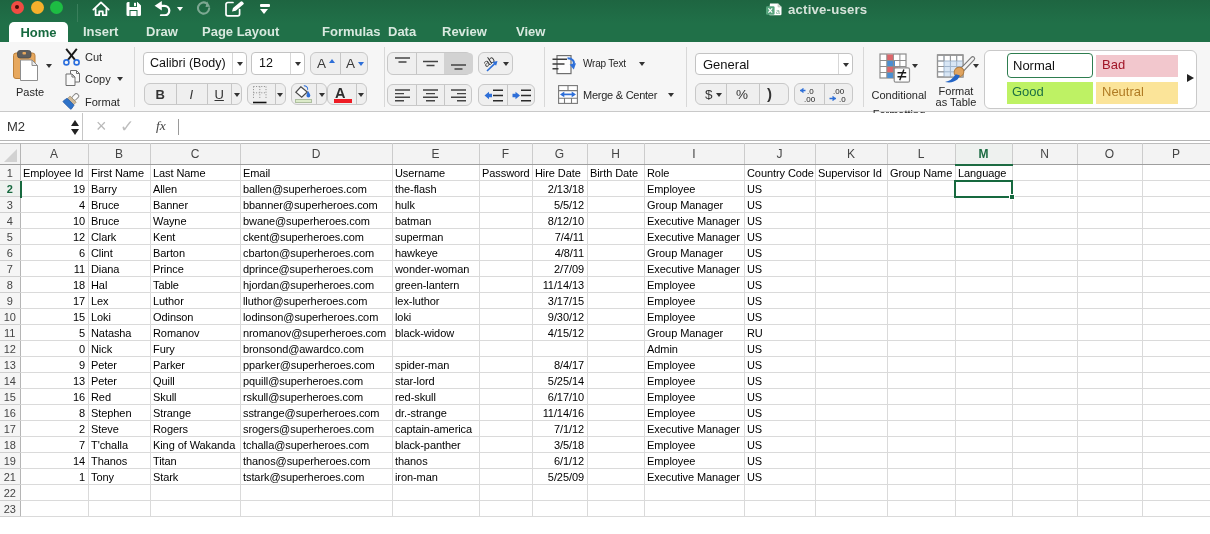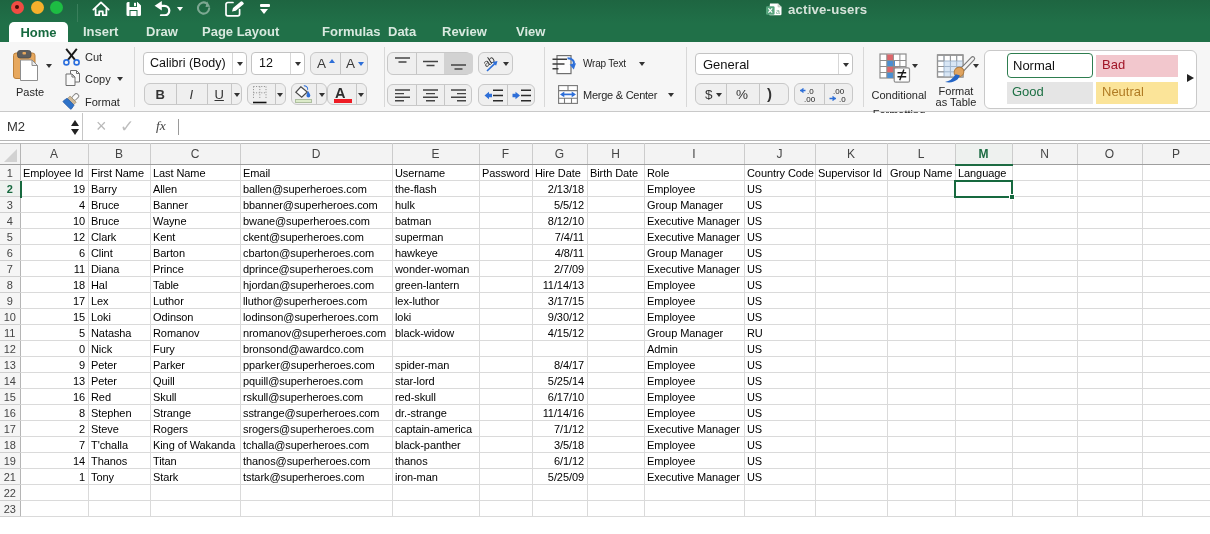--- a/index.html
+++ b/index.html
@@ -311,21 +311,21 @@
 <div class="abs caret" style="left:973px; top:64px;"></div>
 <div class="abs rlabel" style="left:917px; top:86px; width:78px; text-align:center; line-height:10.5px;">Format<br>as Table</div>
 
 <div class="abs" style="left:984px; top:50px; width:213px; height:59px; background:#fff; border:1px solid #c9c9c9; border-radius:6px;"></div>
 <div class="abs" style="left:1007px; top:53px; width:86px; height:25px; background:#fff; border:1.5px solid #2e7d4f; border-radius:4px;">
   <div class="abs" style="left:5px; top:3.5px; font-size:13px; color:#111;">Normal</div>
 </div>
 <div class="abs" style="left:1096px; top:55px; width:82px; height:21.5px; background:#f2c7cd;padding-left:30px;">
   <div class="abs" style="left:6px; top:2px; font-size:13px; color:#a11527;">Bad</div>
 </div>
-<div class="abs" style="left:1007px; top:82px; width:86px; height:21.5px; background:#e5e5e5;">
+<div class="abs" style="left:1007px; top:82px; width:86px; height:21.5px; background:#bef264;">
   <div class="abs" style="left:5px; top:2px; font-size:13px; color:#1d7044;">Good</div>
 </div>
 <div class="abs" style="left:1096px; top:82px; width:82px; height:21.5px; background:#fbe499;">
   <div class="abs" style="left:6px; top:2px; font-size:13px; color:#b07b24;">Neutral</div>
 </div>
 <div class="abs" style="left:1187px; top:74px; width:0; height:0; border-top:4.5px solid transparent; border-bottom:4.5px solid transparent; border-left:7px solid #222;"></div>
 
 <div class="abs" id="fbar"></div>
 <div class="abs" style="left:0; top:113px; width:83px; height:27px; border-right:1px solid #c6c6c6;"></div>
 <div class="abs" style="left:7px; top:119px; font-size:13px; color:#333;">M2</div>

